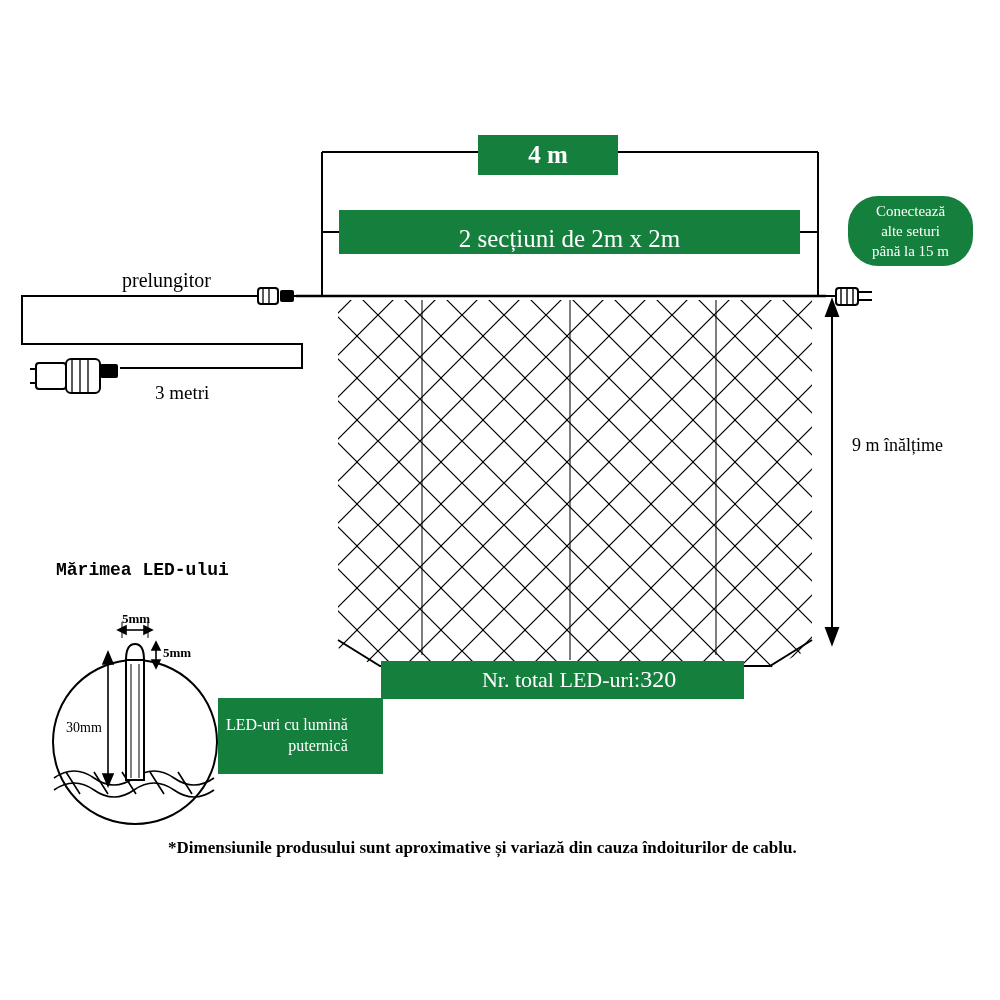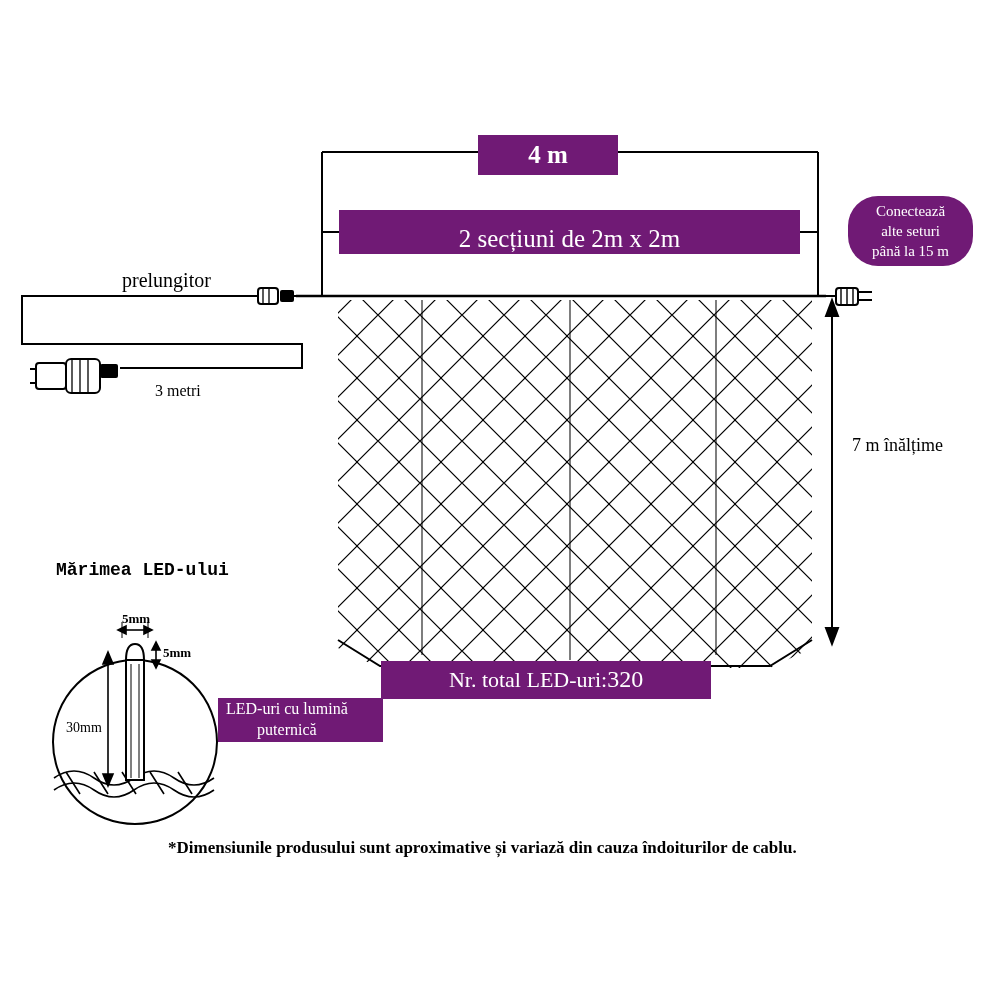--- a/index.html
+++ b/index.html
@@ -22,21 +22,21 @@
     top: 0;
     width: 1000px;
     height: 1000px;
   }
   .lbl {
     position: absolute;
     white-space: nowrap;
   }
   .black-tag {
     position: absolute;
-    background: #701a75;
+    background: #15803d;
     color: #ffffff;
     display: flex;
     align-items: center;
     justify-content: center;
     text-align: center;
     white-space: pre-line;
     line-height: 1.15;
   }
 
   
@@ -52,29 +52,29 @@
     left: 848px; top: 196px; width: 125px; height: 70px;
     font-size: 15px; font-weight: 400; line-height: 1.35; border-radius: 30px;
   }
   #lbl-extension {
     left: 116px; top: 269px;
     font-size: 20px;
     margin-left: 6px;
   }
   #lbl-3m {
     left: 155px; top: 382px;
-    font-size: 16px;
+    font-size: 19px;
   }
   #lbl-height {
     left: 852px; top: 435px;
     font-size: 18px;
   }
   #tag-total {
     left: 381px; top: 661px; width: 330px; height: 38px;
-    font-size: 22px; font-weight: 400;
+    font-size: 22px; font-weight: 400; padding-left: 33px;
   }
   #tag-total .total-num {
     font-size: 24px;
   }
   #lbl-ledsize {
     left: 56px; top: 560px;
     font-size: 18px; font-weight: 700; font-family: Liberation Mono, monospace;
   }
   #lbl-5mm-top {
     left: 122px; top: 611px;
@@ -82,23 +82,23 @@
   }
   #lbl-5mm-side {
     left: 163px; top: 645px;
     font-size: 13px; font-weight: 700;
   }
   #lbl-30mm {
     left: 66px; top: 720px;
     font-size: 14px; font-weight: 400;
   }
   #tag-bright {
-    left: 218px; top: 698px; width: 165px; height: 44px;
+    left: 218px; top: 698px; width: 165px; height: 76px;
     font-size: 16px; font-weight: 400; justify-content: flex-start;
-    text-align: center; padding-left: 8px; box-sizing: border-box;
+    text-align: right; padding-left: 8px; box-sizing: border-box;
     line-height: 1.3;
   }
   #lbl-footnote {
     left: 168px; top: 838px;
     font-size: 17px; font-weight: 700;
   }
 </style>
 </head>
 <body>
 
@@ -236,21 +236,21 @@
   <div class="black-tag" id="tag-connect">
     <span>Conectează
 alte seturi
 până la 15 m</span>
   </div>
 
   <div class="lbl" id="lbl-extension">prelungitor</div>
 
   <div class="lbl" id="lbl-3m">3 metri</div>
 
-  <div class="lbl" id="lbl-height">7 m înălțime</div>
+  <div class="lbl" id="lbl-height">9 m înălțime</div>
 
   <div class="black-tag" id="tag-total">
     <span>Nr. total LED-uri:</span>
     <span class="total-num">320</span>
   </div>
 
   <div class="lbl" id="lbl-ledsize">Mărimea LED-ului</div>
 
   <div class="lbl" id="lbl-5mm-top">5mm</div>
 

